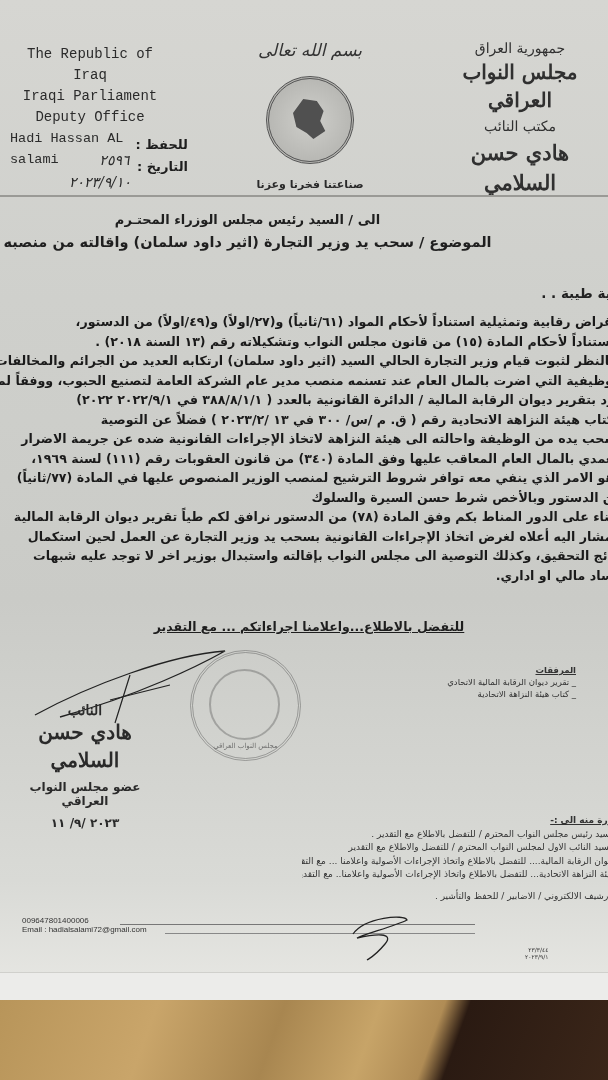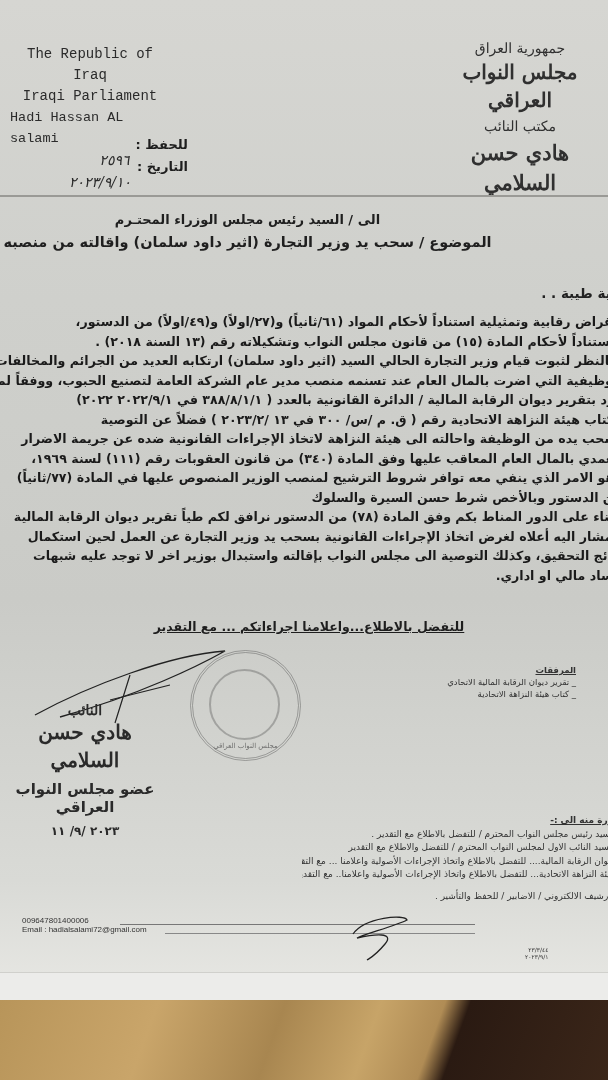--- a/index.html
+++ b/index.html
@@ -59,21 +59,21 @@
     font-family:"DejaVu Sans", sans-serif; font-size:12.6px; line-height:19.5px; color:#1a1a1a; font-weight:bold;
   }
   .body p { margin:0; }
   .closing { position:absolute; left:0; width:608px; top:619px; direction:rtl; text-align:center;
     font-size:12.5px; font-weight:bold; color:#1e1e1e; text-decoration:underline; padding-left:10px; box-sizing:border-box; }
   .attach { position:absolute; right:32px; top:652px; direction:rtl; font-size:8.5px; color:#333; line-height:12px;margin-top:12px; }
   .attach .t { text-decoration:underline; font-weight:bold; }
   .sig-block { position:absolute; left:10px; top:690px; width:150px; text-align:center; direction:rtl; color:#2a2a2a;margin-top:12px; }
   .sig-block .title { font-family:"DejaVu Serif", serif; font-size:14px; font-weight:bold; }
   .sig-block .name { font-family:"DejaVu Serif", serif; font-size:20px; font-weight:bold; line-height:28px; }
-  .sig-block .role { font-size:15px; font-weight:bold; margin-top:6px; }
+  .sig-block .role { font-size:12px; font-weight:bold; margin-top:6px; }
   .sig-block .date { font-size:12px; font-weight:bold; margin-top:8px; }
   .seal { position:absolute; left:190px; top:650px; width:105px; height:105px; border-radius:50%;
     border:3px double rgba(80,80,80,.55); opacity:.8; }
   .seal .inner { position:absolute; left:16px; top:16px; width:67px; height:67px; border-radius:50%; border:2px solid rgba(80,80,80,.45); }
   .seal .txt { position:absolute; bottom:8px; width:100%; text-align:center; font-size:7px; color:#555; direction:rtl; }
   .cc { position:absolute; right:-14px; top:814px; width:320px; direction:rtl; font-size:9px; color:#333; line-height:13.5px; white-space:nowrap; overflow:hidden; }
   .cc .t { text-decoration:underline; font-weight:bold; }
   .cc .archive { margin-top:8px; }
   .contact { position:absolute; left:22px; top:916px; font-family:"Liberation Sans", sans-serif; font-size:8px; color:#333; line-height:9px; }
   .line1 { position:absolute; left:120px; top:924px; width:355px; height:1px; background:#777; }
@@ -82,34 +82,42 @@
   svg.scribble { position:absolute; }
 </style>
 </head>
 <body>
 
 <div class="paper">
 
   <div class="hdr-en">
     <div>The Republic of Iraq</div>
     <div>Iraqi Parliament</div>
+    <div>Deputy Office</div>
     <div class="name">Hadi Hassan AL salami</div>
   </div>
 
   <div class="ref">
     <div class="row">
       <span class="lbl">للحفظ :</span>
       <span class="val">٢٥٩٦</span>
     </div>
     <div class="row">
       <span class="lbl">التاريخ :</span>
       <span class="val">٢٠٢٣/٩/١٠</span>
     </div>
   </div>
 
+  <div class="emblem-wrap">
+    <div class="basmala">بسم الله تعالى</div>
+    <div class="emblem">
+        <div class="map"></div>
+      </div>
+    <div class="motto">صناعتنا فخرنا وعزنا</div>
+  </div>
 
   <div class="hdr-ar">
     <div class="l1">جمهورية العراق</div>
     <div class="l2">مجلس النواب العراقي</div>
     <div class="l3">مكتب النائب</div>
     <div class="l4">هادي حسن السلامي</div>
   </div>
 
   <div class="hr"></div>
 

